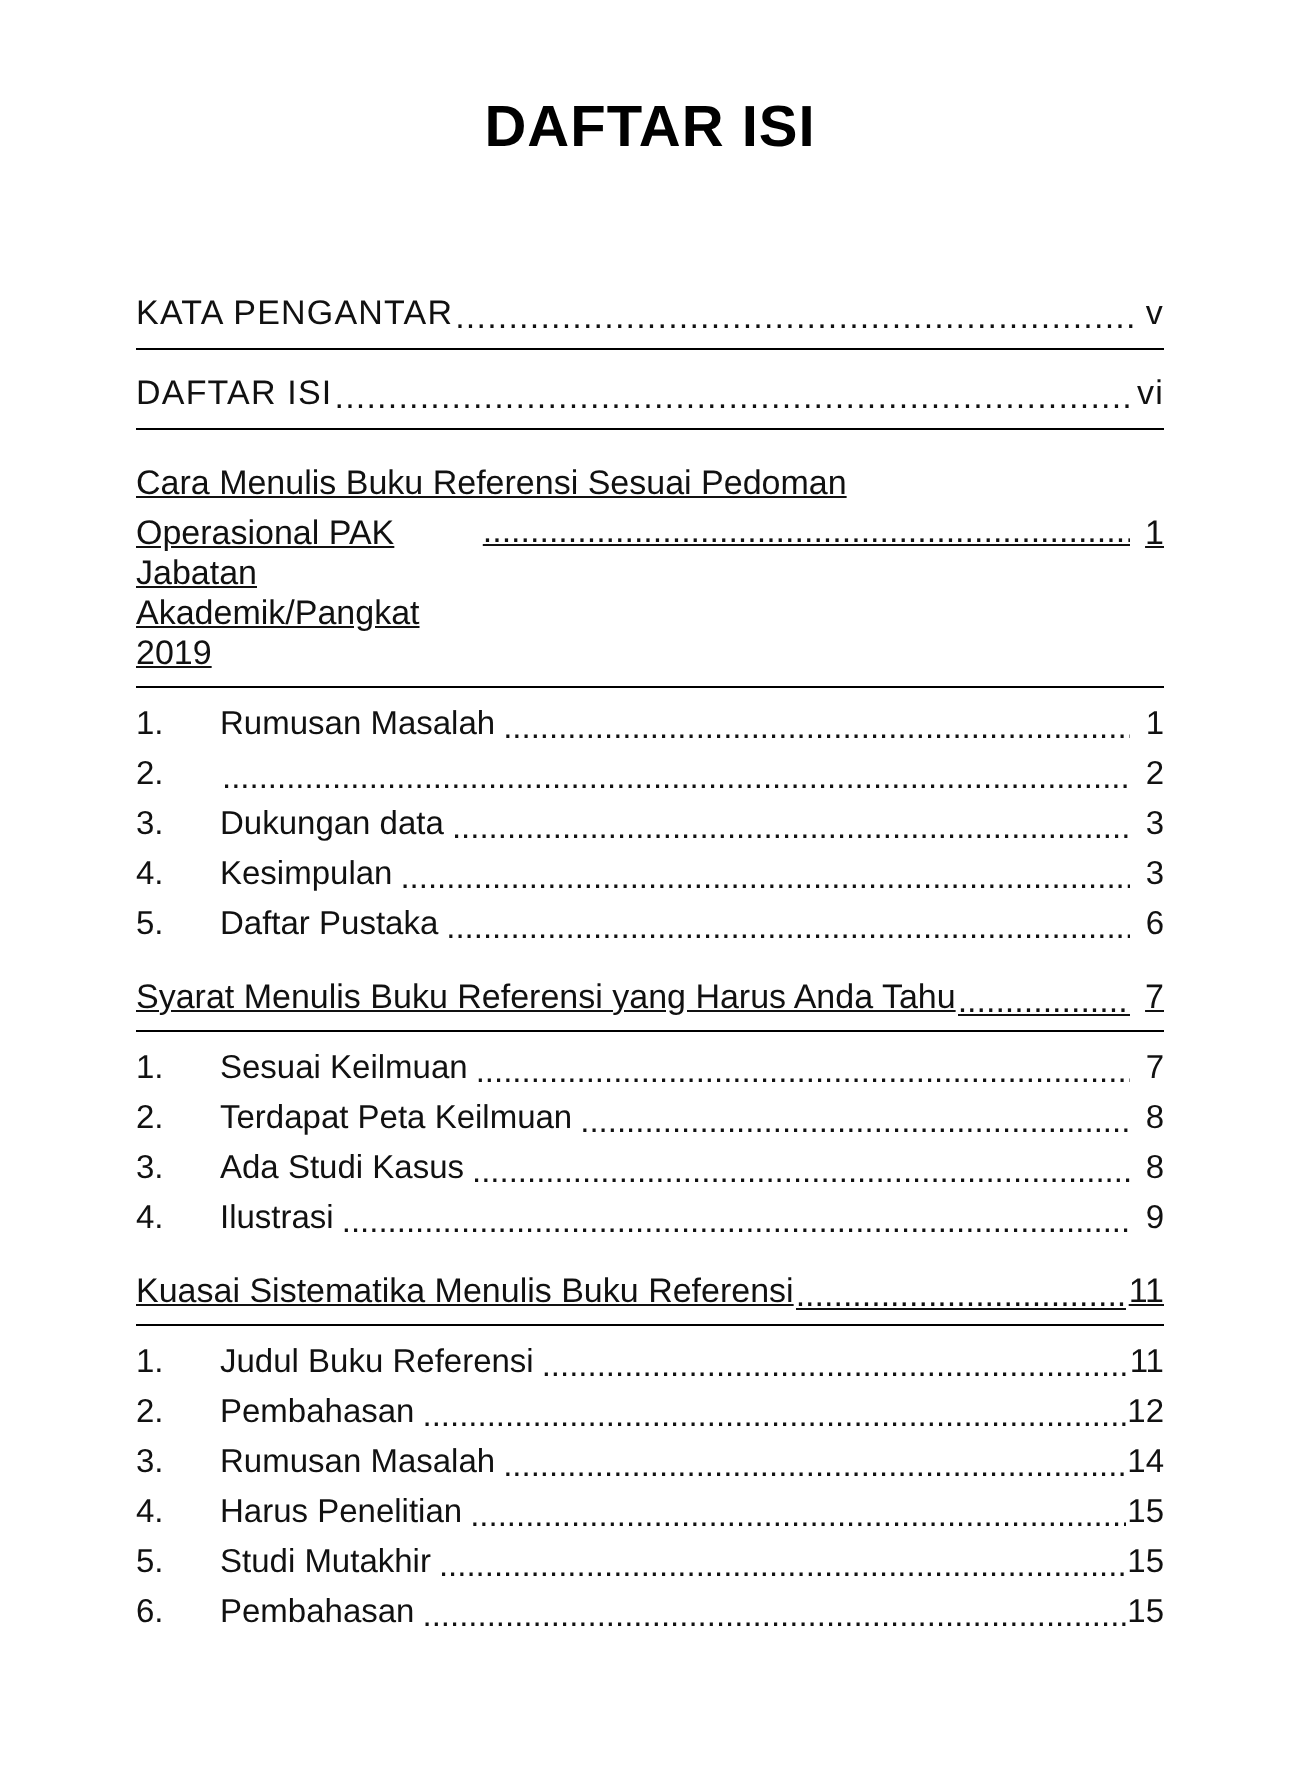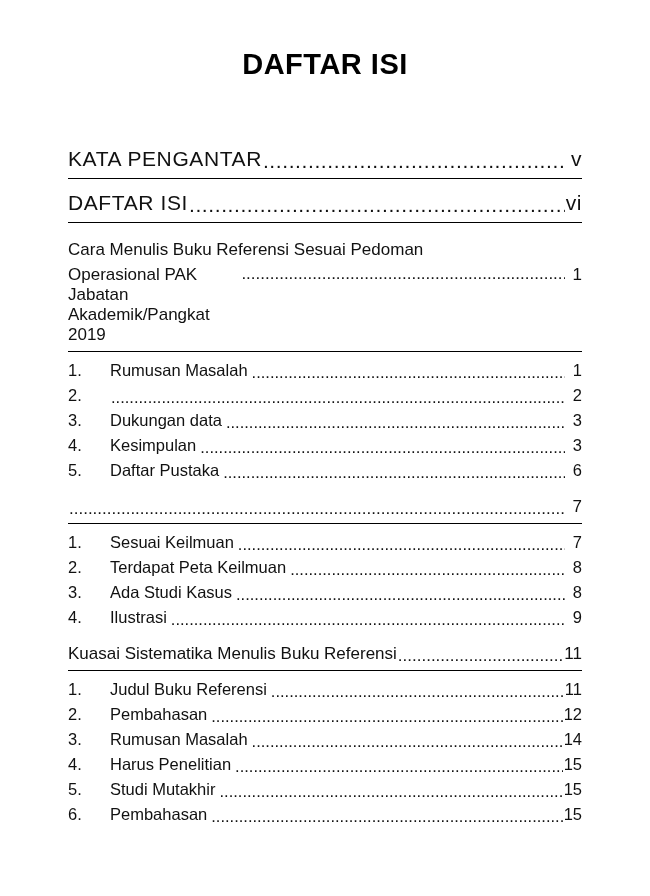--- a/index.html
+++ b/index.html
@@ -52,35 +52,36 @@
     line-height: 1;
   }
   .pg {
     flex: 0 0 auto;
     text-align: right;
     white-space: pre;
   }
 
   
   .front {
-    font-size: 21px;
+    font-size: 17px;
     letter-spacing: 0.6px;
     margin-bottom: 12px;
     padding-bottom: 7px;
     border-bottom: 1.6px solid #000;
   }
   .front .pg { min-width: 14px; }
 
   
   .chap {
     font-size: 17px;
     margin-top: 17px;
     padding-bottom: 6px;
     border-bottom: 1.6px solid #000;
     margin-bottom: 9px;
+    text-decoration: underline;
   }
   .chap.two-line {
     display: block;
   }
   .chap .line1 {
     display: block;
     margin-bottom: 5px;
   }
   .chap .line2 {
     display: flex;
@@ -165,20 +166,21 @@
       </div>
       <div class="row item">
         <span class="num">5.</span>
         <span class="txt">Daftar Pustaka</span>
         <span class="leader">........................................................................................................................................................</span>
         <span class="pg">6</span>
       </div>
     </div>
 
     <div class="row chap">
+      <span class="txt">Syarat Menulis Buku Referensi yang Harus Anda Tahu</span>
       <span class="leader">........................................................................................................................................................</span>
       <span class="pg">7</span>
     </div>
 
     <div class="group">
       <div class="row item">
         <span class="num">1.</span>
         <span class="txt">Sesuai Keilmuan</span>
         <span class="leader">........................................................................................................................................................</span>
         <span class="pg">7</span>

